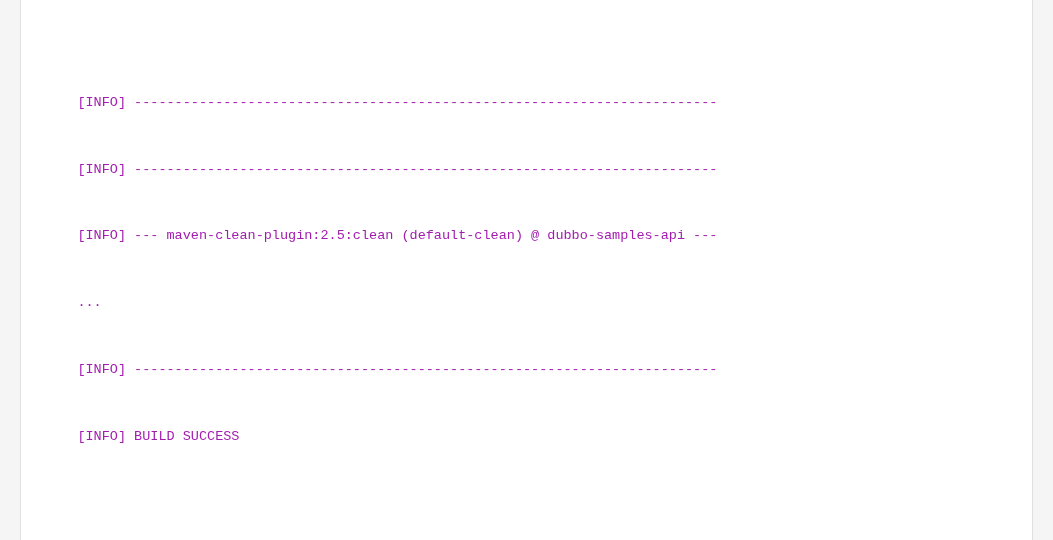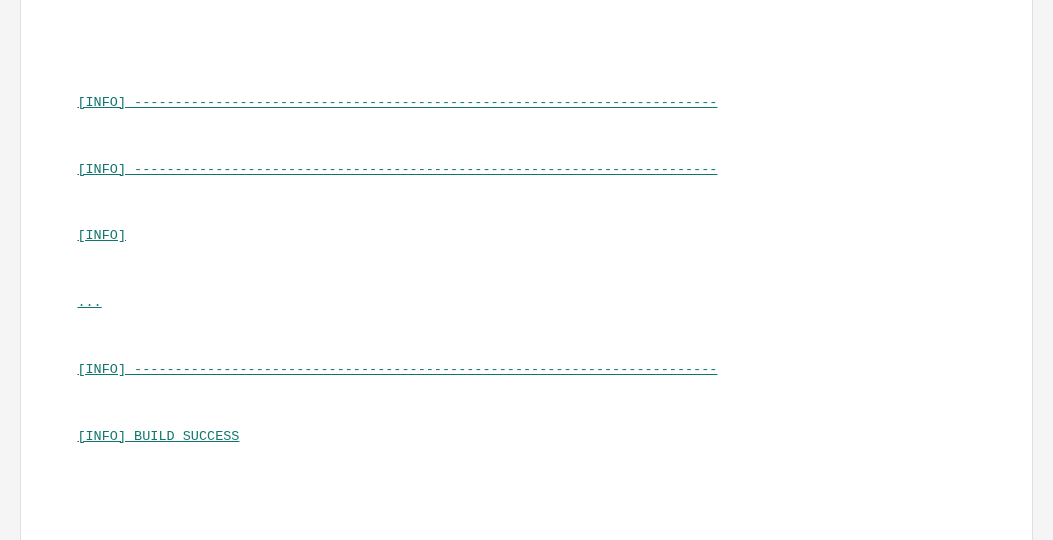--- a/index.html
+++ b/index.html
@@ -29,46 +29,45 @@
       font-size: 13.5px;
       line-height: 1.65;
     }
 
     .line {
       display: block;
       white-space: pre;
     }
 
     .info-text {
-      color: #0f766e;
-      text-decoration: underline;
+      color: #a21caf;
     }
   </style>
 </head>
 <body>
 
 <div class="terminal-container">
 
   <span class="line">
     
   </span>
 
   <span class="line">
     <span class="info-text">[INFO] ------------------------------------------------------------------------</span>
   </span>
 
 
   <span class="line">
     <span class="info-text">[INFO] ------------------------------------------------------------------------</span>
   </span>
 
+
   <span class="line">
-    <span class="info-text">[INFO]</span>
+    <span class="info-text">[INFO] --- maven-clean-plugin:2.5:clean (default-clean) @ dubbo-samples-api ---</span>
   </span>
-
 
   <span class="line">
     <span class="info-text">...</span>
   </span>
 
   <span class="line">
     <span class="info-text">[INFO] ------------------------------------------------------------------------</span>
   </span>
 
   <span class="line">

